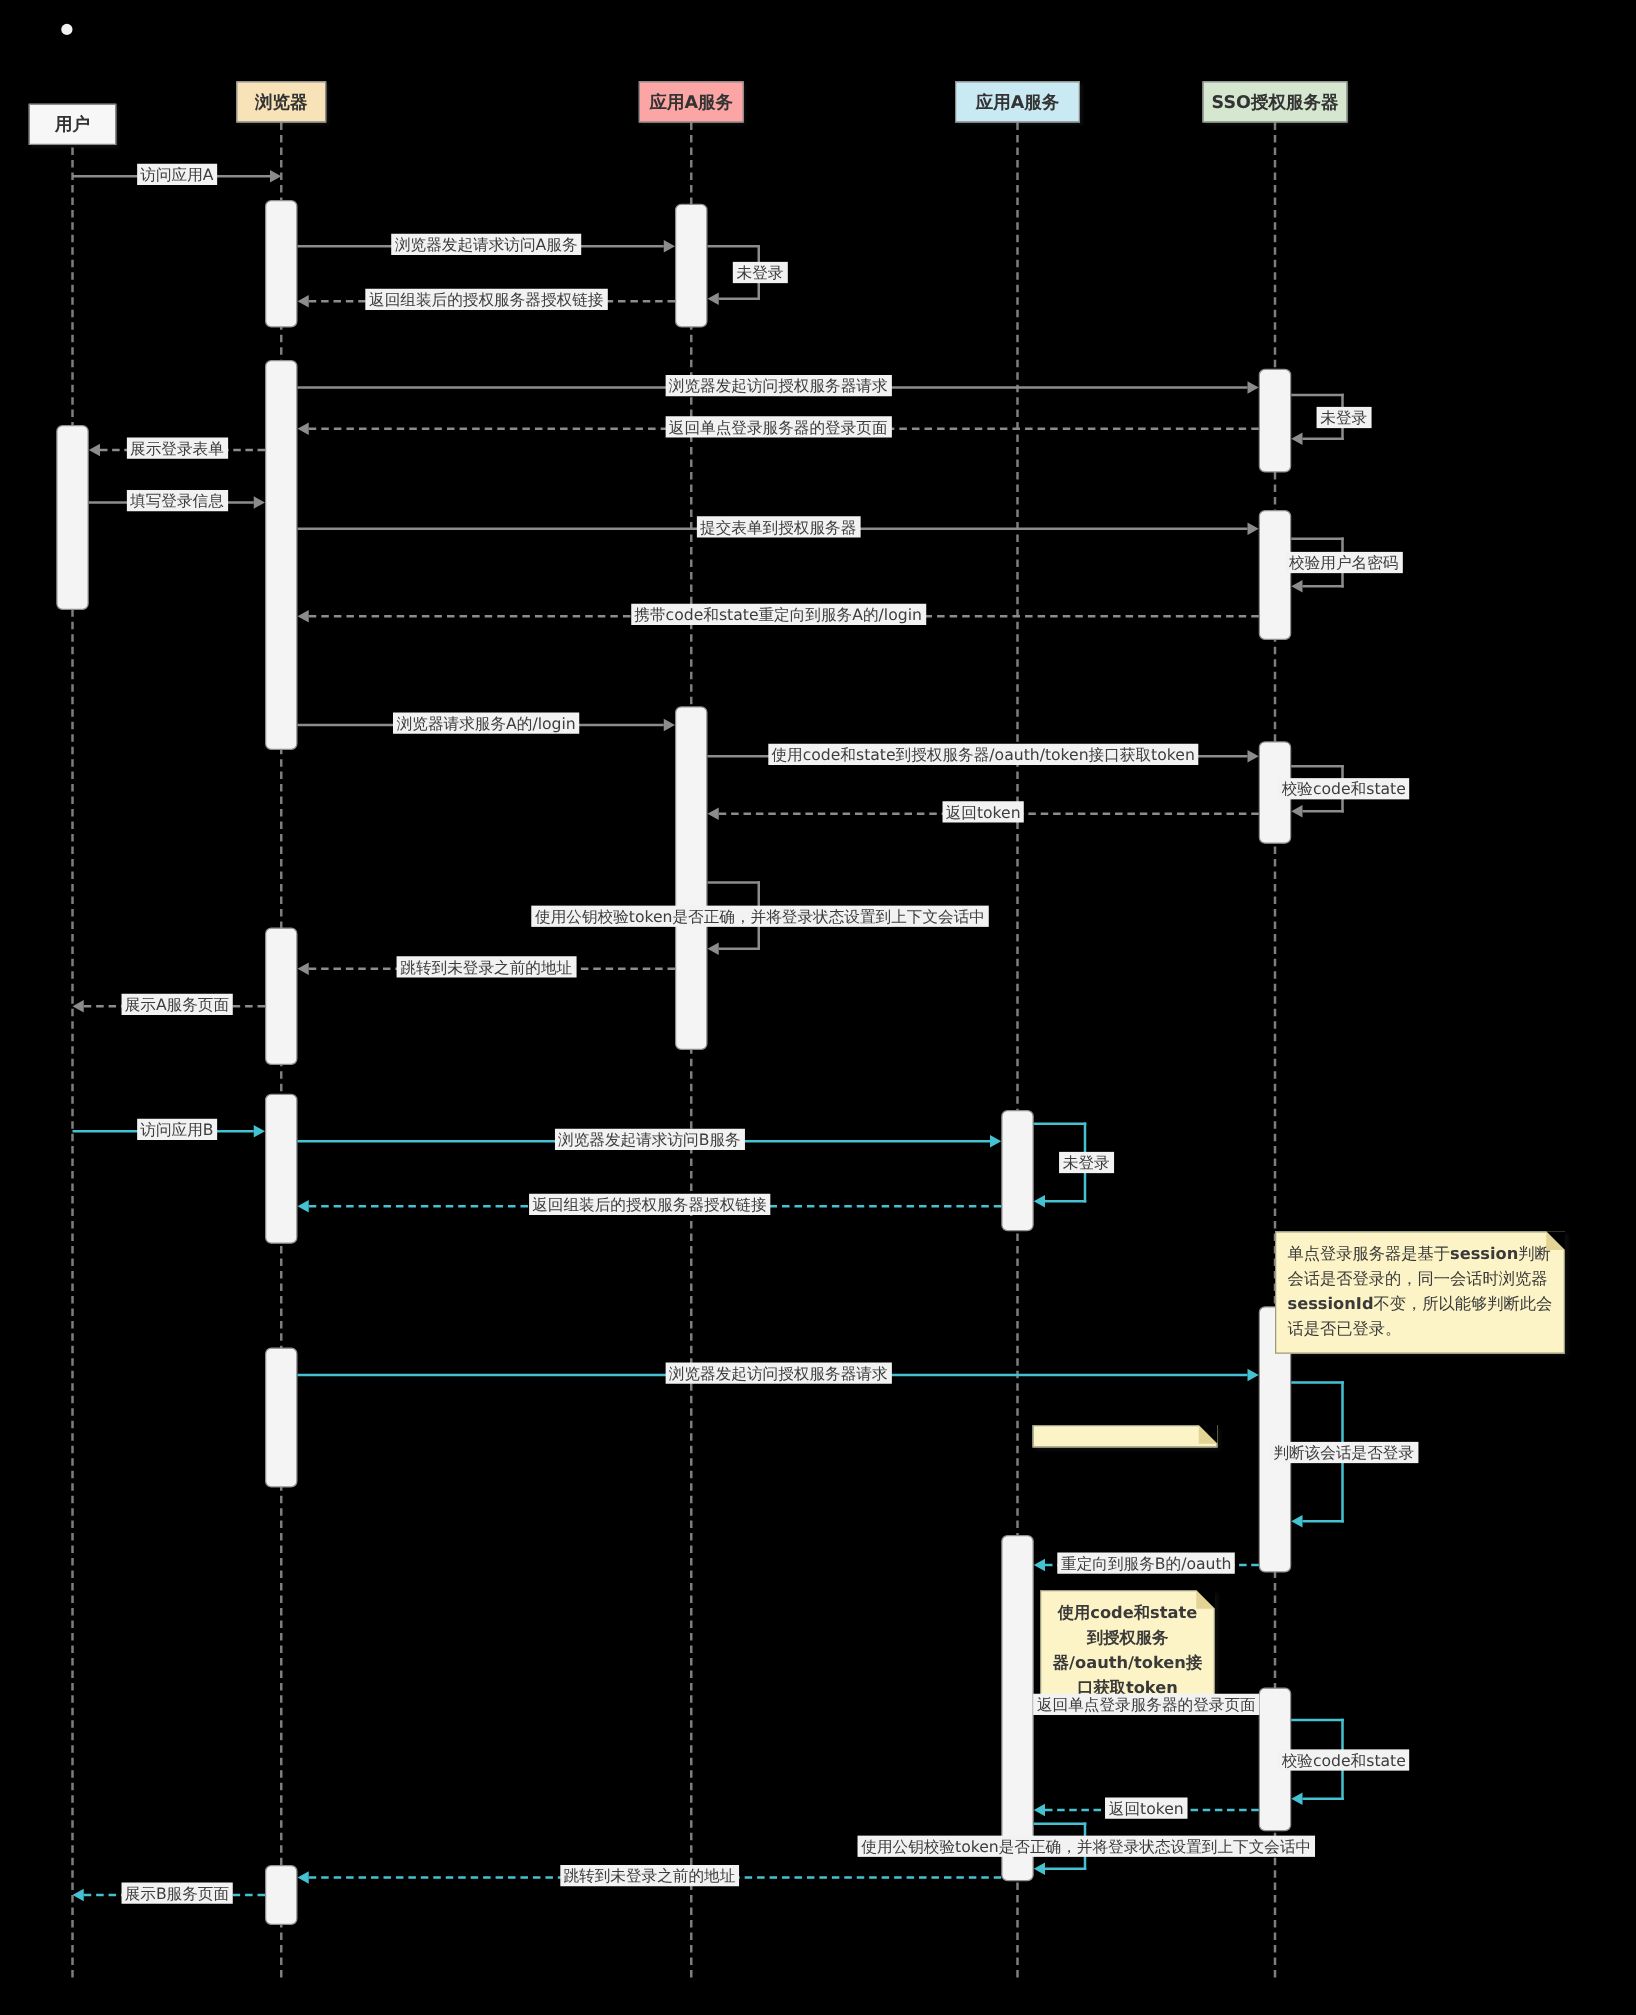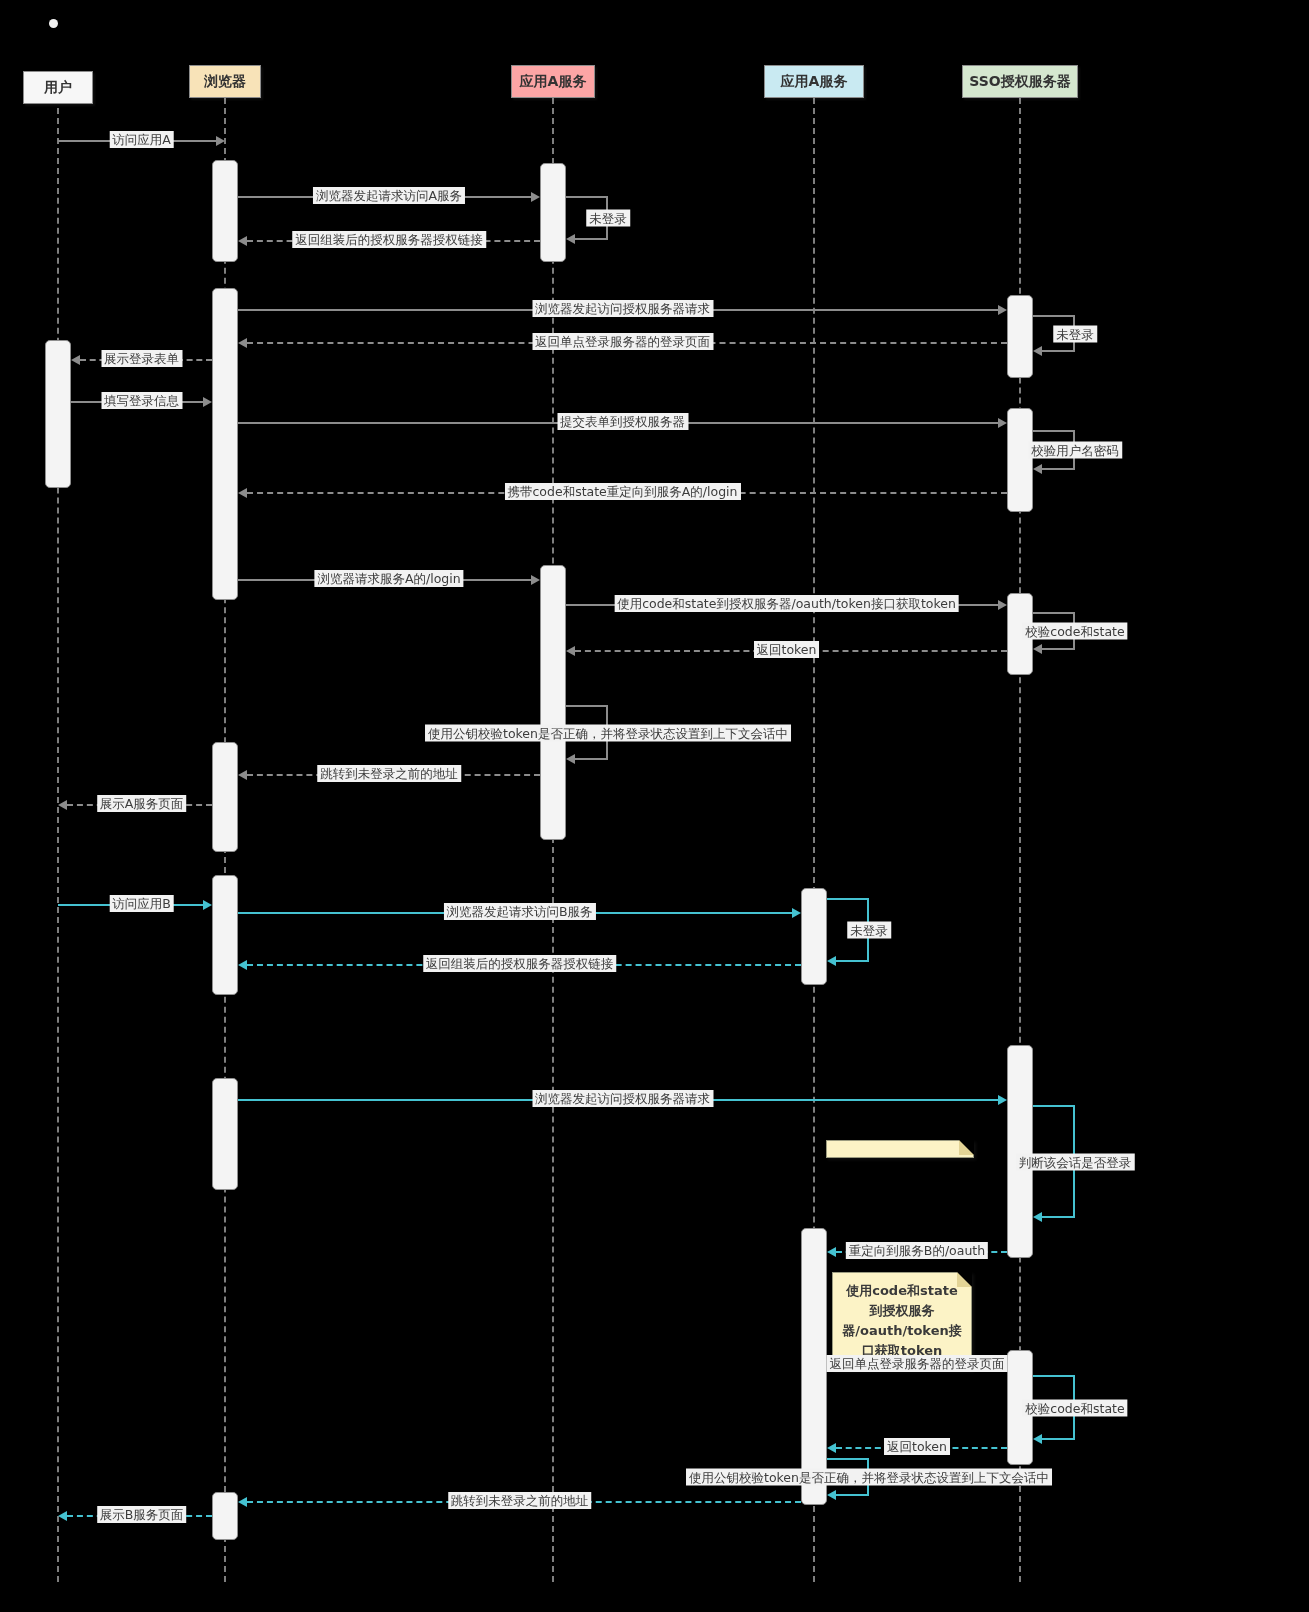--- a/index.html
+++ b/index.html
@@ -31,21 +31,21 @@
 </head>
 <body>
 
 <div id="stage">
     <div class="bullet" style="left: 49px; top: 19px;"></div>
     <div class="lifeline" style="left: 57px; top: 98px; height: 1484px; z-index: 1;"></div>
     <div class="lifeline" style="left: 224px; top: 98px; height: 1484px; z-index: 1;"></div>
     <div class="lifeline" style="left: 552px; top: 98px; height: 1484px; z-index: 1;"></div>
     <div class="lifeline" style="left: 813px; top: 98px; height: 1484px; z-index: 1;"></div>
     <div class="lifeline" style="left: 1019px; top: 98px; height: 1484px; z-index: 1;"></div>
-    <div class="actor-box" style="left: 58px; top: 71px; width: 70px; height: 33px; background: rgb(247, 247, 247); z-index: 3;">
+    <div class="actor-box" style="left: 58px; top: 83px; width: 70px; height: 33px; background: rgb(247, 247, 247); z-index: 3;">
       <div>用户</div>
     </div>
     <div class="actor-box" style="left: 225px; top: 65px; width: 72px; height: 33px; background: rgb(248, 227, 184); z-index: 3;">
       <div>浏览器</div>
     </div>
     <div class="actor-box" style="left: 553px; top: 65px; width: 84px; height: 33px; background: #fca5a5; z-index: 3;">
       <div>应用A服务</div>
     </div>
     <div class="actor-box" style="left: 814px; top: 65px; width: 100px; height: 33px; background: rgb(201, 234, 242); z-index: 3;">
       <div>应用A服务</div>
@@ -176,15 +176,16 @@
     <div class="self-seg" style="left: 1033px; top: 1375px; width: 42px; height: 2px; background: rgb(69, 194, 209); z-index: 3;"></div>
     <div class="self-seg" style="left: 1073px; top: 1375px; width: 2px; height: 65px; background: rgb(69, 194, 209); z-index: 3;"></div>
     <div class="self-seg" style="left: 1042px; top: 1438px; width: 33px; height: 2px; background: rgb(69, 194, 209); z-index: 3;"></div>
     <div class="arrowhead" style="left: 1033px; top: 1434px; border-width: 5px 9px 5px 0px; border-color: transparent rgb(69, 194, 209) transparent transparent; z-index: 3;"></div>
     <div class="self-label" style="left: 1075px; top: 1407.5px; z-index: 5;">校验code和state</div>
     <div class="self-seg" style="left: 827px; top: 1458px; width: 42px; height: 2px; background: rgb(69, 194, 209); z-index: 3;"></div>
     <div class="self-seg" style="left: 867px; top: 1458px; width: 2px; height: 38px; background: rgb(69, 194, 209); z-index: 3;"></div>
     <div class="self-seg" style="left: 836px; top: 1494px; width: 33px; height: 2px; background: rgb(69, 194, 209); z-index: 3;"></div>
     <div class="arrowhead" style="left: 827px; top: 1490px; border-width: 5px 9px 5px 0px; border-color: transparent rgb(69, 194, 209) transparent transparent; z-index: 3;"></div>
     <div class="self-label" style="left: 869px; top: 1477px; z-index: 5;">使用公钥校验token是否正确，并将登录状态设置到上下文会话中</div>
+    <div class="note" style="left: 1020px; top: 985px; width: 232px; z-index: 4;"><span>单点登录服务器是基于</span><b>session</b><span>判断会话是否登录的，同一会话时浏览器</span><b>sessionId</b><span>不变，所以能够判断此会话是否已登录。</span><div class="fold-corner"></div></div>
     <div class="note center" style="left: 826px; top: 1140px; width: 148px; z-index: 4;"><div class="fold-corner"></div></div>
     <div class="note center" style="left: 832px; top: 1272px; width: 140px; z-index: 4;"><b>使用code和state到授权服务器/oauth/token接口获取token</b><div class="fold-corner"></div></div>
   </div>
 
 </body></html>

